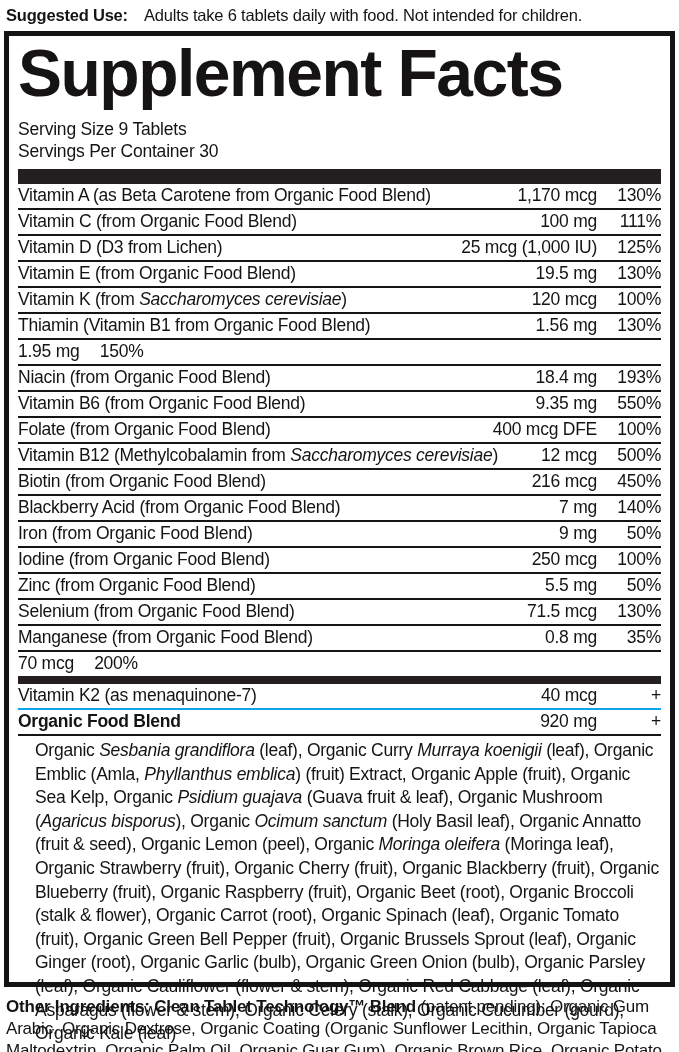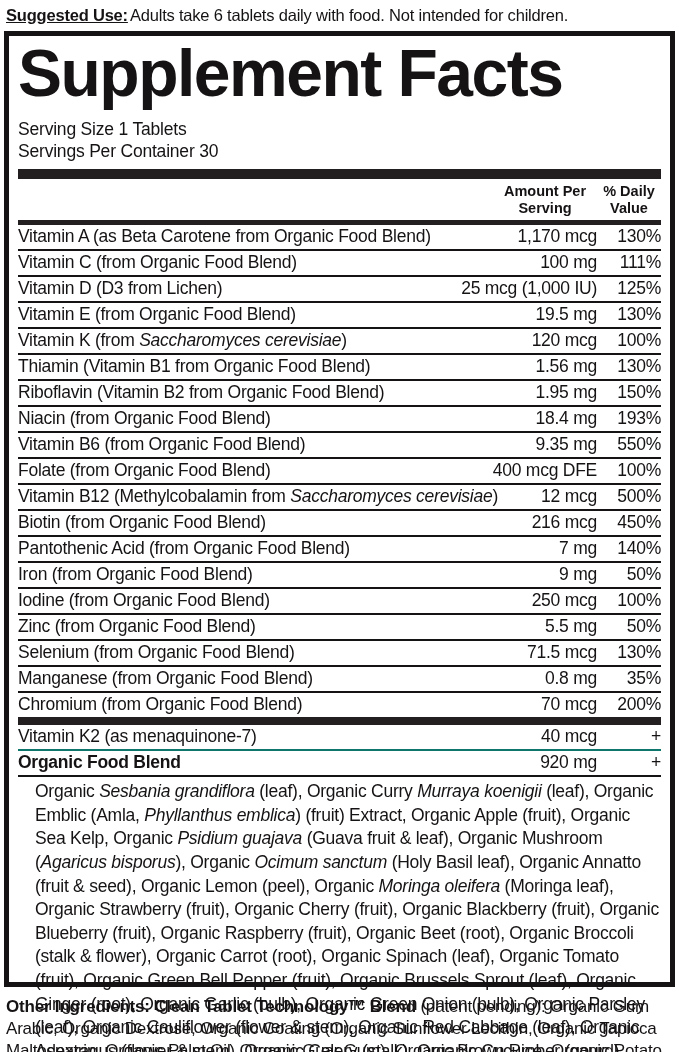--- a/index.html
+++ b/index.html
@@ -5,21 +5,21 @@
   html,body{margin:0;padding:0;}
   body{
     width:679px;height:1052px;background:#fff;color:#161314;
     font-family:"Liberation Sans",sans-serif;
     -webkit-font-smoothing:antialiased;
   }
   .suggested-use{
     font-size:16.5px;letter-spacing:-.2px;padding:6px 4px 4px 6px;
     white-space:nowrap;
   }
-  .suggested-use b{margin-right:2px;text-decoration:underline;}
+  .suggested-use b{margin-right:16px;}
   .panel{
     margin:2px 4px 0 4px;
     border:5px solid #161314;
     padding:2px 9px 8px 9px;
     box-sizing:border-box;
     height:956px;
   }
   .panel-title{
     font-size:66px;font-weight:900;letter-spacing:-1.5px;
     margin:2px 0 12px 0;line-height:1.02;
@@ -32,21 +32,21 @@
   .hdr{display:flex;align-items:flex-end;padding:4px 0 3px 0;}
   .hdr-spacer{flex:1;}
   .hdr-amount{width:104px;text-align:center;font-weight:bold;font-size:14.5px;line-height:1.18;}
   .hdr-dv{width:64px;text-align:center;font-weight:bold;font-size:14.5px;line-height:1.18;}
   .row{
     display:flex;align-items:flex-end;
     font-size:17.5px;letter-spacing:-.25px;
     padding:1px 0 2px 0;line-height:21px;
   }
   .rows .row + .row{border-top:2px solid #161314;}
-  .rows2 .row + .row{border-top:2px solid #0f766e;}
+  .rows2 .row + .row{border-top:2px solid #0ea5e9;}
   .row .name{flex:1;padding-right:6px;}
   .row .amount{text-align:right;white-space:nowrap;}
   .row .dv{width:64px;text-align:right;white-space:nowrap;}
   .row.bold .name{font-weight:bold;}
   .blend{
     border-top:2px solid #161314;
     font-size:17.5px;letter-spacing:-.25px;line-height:23.6px;
     padding:3px 2px 6px 17px;
   }
   .other{
@@ -56,30 +56,25 @@
 </style>
 </head>
 <body>
 
 <div class="suggested-use">
   <b>Suggested Use:</b><span>Adults take 6 tablets daily with food. Not intended for children.</span>
 </div>
 
 <div class="panel">
   <div class="panel-title">Supplement Facts</div>
-  <div class="serving-line">Serving Size 1 Tablets</div>
+  <div class="serving-line">Serving Size 9 Tablets</div>
   <div class="serving-line">Servings Per Container 30</div>
 
   <div class="bar bar-top"></div>
 
-  <div class="hdr">
-    <div class="hdr-spacer"></div>
-    <div class="hdr-amount">Amount Per Serving</div>
-    <div class="hdr-dv">% Daily Value</div>
-  </div>
 
   <div class="bar bar-med"></div>
 
   <div class="rows" id="rows-main">
       <div class="row">
         <span class="name"><span>Vitamin A (as Beta Carotene from Organic Food Blend)</span></span>
         <span class="amount">1,170 mcg</span>
         <span class="dv">130%</span>
       </div>
       <div class="row">
@@ -101,21 +96,20 @@
         <span class="name"><span>Vitamin K (from </span><i>Saccharomyces cerevisiae</i><span>)</span></span>
         <span class="amount">120 mcg</span>
         <span class="dv">100%</span>
       </div>
       <div class="row">
         <span class="name"><span>Thiamin (Vitamin B1 from Organic Food Blend)</span></span>
         <span class="amount">1.56 mg</span>
         <span class="dv">130%</span>
       </div>
       <div class="row">
-        <span class="name"><span>Riboflavin (Vitamin B2 from Organic Food Blend)</span></span>
         <span class="amount">1.95 mg</span>
         <span class="dv">150%</span>
       </div>
       <div class="row">
         <span class="name"><span>Niacin (from Organic Food Blend)</span></span>
         <span class="amount">18.4 mg</span>
         <span class="dv">193%</span>
       </div>
       <div class="row">
         <span class="name"><span>Vitamin B6 (from Organic Food Blend)</span></span>
@@ -131,21 +125,21 @@
         <span class="name"><span>Vitamin B12 (Methylcobalamin from </span><i>Saccharomyces cerevisiae</i><span>)</span></span>
         <span class="amount">12 mcg</span>
         <span class="dv">500%</span>
       </div>
       <div class="row">
         <span class="name"><span>Biotin (from Organic Food Blend)</span></span>
         <span class="amount">216 mcg</span>
         <span class="dv">450%</span>
       </div>
       <div class="row">
-        <span class="name"><span>Pantothenic Acid (from Organic Food Blend)</span></span>
+        <span class="name"><span>Blackberry Acid (from Organic Food Blend)</span></span>
         <span class="amount">7 mg</span>
         <span class="dv">140%</span>
       </div>
       <div class="row">
         <span class="name"><span>Iron (from Organic Food Blend)</span></span>
         <span class="amount">9 mg</span>
         <span class="dv">50%</span>
       </div>
       <div class="row">
         <span class="name"><span>Iodine (from Organic Food Blend)</span></span>
@@ -161,21 +155,20 @@
         <span class="name"><span>Selenium (from Organic Food Blend)</span></span>
         <span class="amount">71.5 mcg</span>
         <span class="dv">130%</span>
       </div>
       <div class="row">
         <span class="name"><span>Manganese (from Organic Food Blend)</span></span>
         <span class="amount">0.8 mg</span>
         <span class="dv">35%</span>
       </div>
       <div class="row">
-        <span class="name"><span>Chromium (from Organic Food Blend)</span></span>
         <span class="amount">70 mcg</span>
         <span class="dv">200%</span>
       </div>
     </div>
 
   <div class="bar bar-thick"></div>
 
   <div class="rows2" id="rows-extra">
       <div class="row">
         <span class="name"><span>Vitamin K2 (as menaquinone-7)</span></span>

